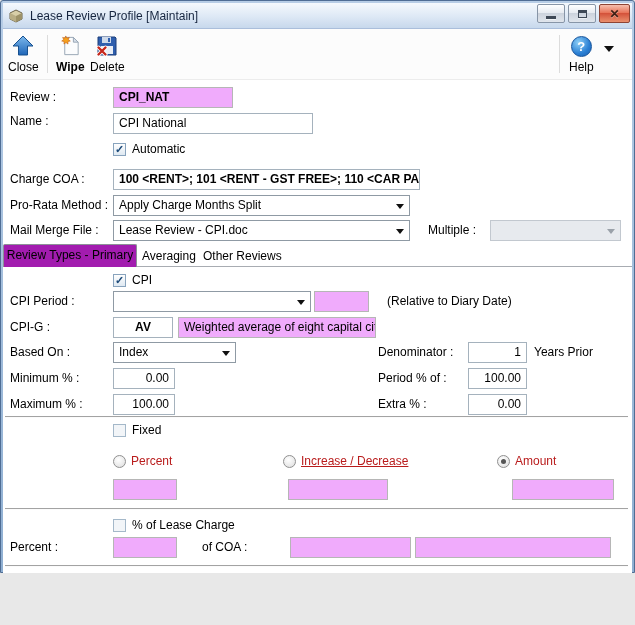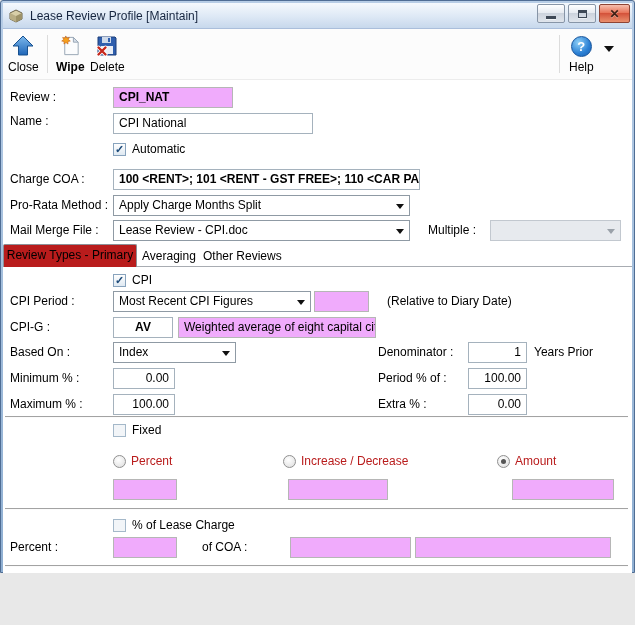--- a/index.html
+++ b/index.html
@@ -51,21 +51,21 @@
   .cb{position:absolute;width:13px;height:13px;box-sizing:border-box;border:1px solid #88a3bd;
     background:linear-gradient(#fefefe,#dfe9f2);display:flex;align-items:center;justify-content:center;
     font-size:11px;font-weight:bold;color:#1c4a79;line-height:11px;}
   .cb.un{background:#f2f5f8;border-color:#a4b8c9;}
   .radio{position:absolute;width:13px;height:13px;border-radius:50%;box-sizing:border-box;border:1px solid #909090;
     background:radial-gradient(circle at 40% 35%,#ffffff,#dcdcdc);}
   .radio .dot{position:absolute;left:3px;top:3px;width:5px;height:5px;border-radius:50%;background:#555;}
   .divider{position:absolute;left:2px;width:623px;height:0;border-top:1px solid #a3a3a3;border-bottom:1px solid #fbfbfb;}
 
   
-  .tab-active{position:absolute;left:0;top:164px;width:134px;height:23px;box-sizing:border-box;background:#b91c1c;
+  .tab-active{position:absolute;left:0;top:164px;width:134px;height:23px;box-sizing:border-box;background:#a21caf;
     border:1px solid #8c9097;border-bottom:none;border-radius:2px 2px 0 0;z-index:2;
     text-align:center;line-height:21px;font-size:12px;}
   .tab-inactive{position:absolute;top:167px;height:19px;line-height:19px;font-size:12px;color:#000;white-space:nowrap;}
   .tabline{position:absolute;left:0;top:186px;width:629px;height:0;border-top:1px solid #a8acb2;z-index:1;}
 </style>
 </head>
 <body>
 
 <div class="window">
  <div class="inner">
@@ -169,21 +169,21 @@
     <div class="tab-active">Review Types - Primary</div>
     <div class="tab-inactive" style="left:139px;width:56px;">Averaging</div>
     <div class="tab-inactive" style="left:200px;width:80px;">Other Reviews</div>
 
     <span class="cb" style="left:110px;top:194px;">
           <span>✓</span>
         </span>
     <span class="lbl" style="left:129px;top:190px;">CPI</span>
 
     <span class="lbl" style="left:7px;top:211px;">CPI Period :</span>
-    <div class="combo" style="left:110px;top:211px;width:198px;"><span>Most Recent CPI Figures</span><span class="arr"></span></div>
+    <div class="combo" style="left:110px;top:211px;width:198px;"><span class="arr"></span></div>
     <div class="tb dis" style="left:311px;top:211px;width:55px;"></div>
     <span class="lbl" style="left:384px;top:211px;">(Relative to Diary Date)</span>
 
     <span class="lbl" style="left:7px;top:237px;">CPI-G :</span>
     <div class="tb b c" style="left:110px;top:237px;width:60px;">AV</div>
     <div class="tb dis" style="left:175px;top:237px;width:198px;">Weighted average of eight capital citi</div>
 
     <span class="lbl" style="left:7px;top:262px;">Based On :</span>
     <div class="combo" style="left:110px;top:262px;width:123px;"><span>Index</span><span class="arr"></span></div>
     <span class="lbl" style="left:375px;top:262px;">Denominator :</span>
@@ -201,21 +201,21 @@
     <div class="tb r" style="left:465px;top:314px;width:59px;">0.00</div>
 
     <div class="divider" style="top:336px;"></div>
 
     <span class="cb un" style="left:110px;top:344px;"></span>
     <span class="lbl" style="left:129px;top:340px;">Fixed</span>
 
     <span class="radio" style="left:110px;top:375px;"></span>
     <span class="lbl glbl" style="left:128px;top:371px;">Percent</span>
     <span class="radio" style="left:280px;top:375px;"></span>
-    <span class="lbl glbl" style="left:298px;top:371px;">Increase / Decrease</span>
+    <span class="lbl glbl" style="left:298px;top:371px;text-decoration:underline;">Increase / Decrease</span>
     <span class="radio" style="left:494px;top:375px;">
           <span class="dot"></span>
         </span>
     <span class="lbl glbl" style="left:512px;top:371px;">Amount</span>
 
     <div class="tb dis" style="left:110px;top:399px;width:64px;"></div>
     <div class="tb dis" style="left:285px;top:399px;width:100px;"></div>
     <div class="tb dis" style="left:509px;top:399px;width:102px;"></div>
 
     <div class="divider" style="top:428px;"></div>

